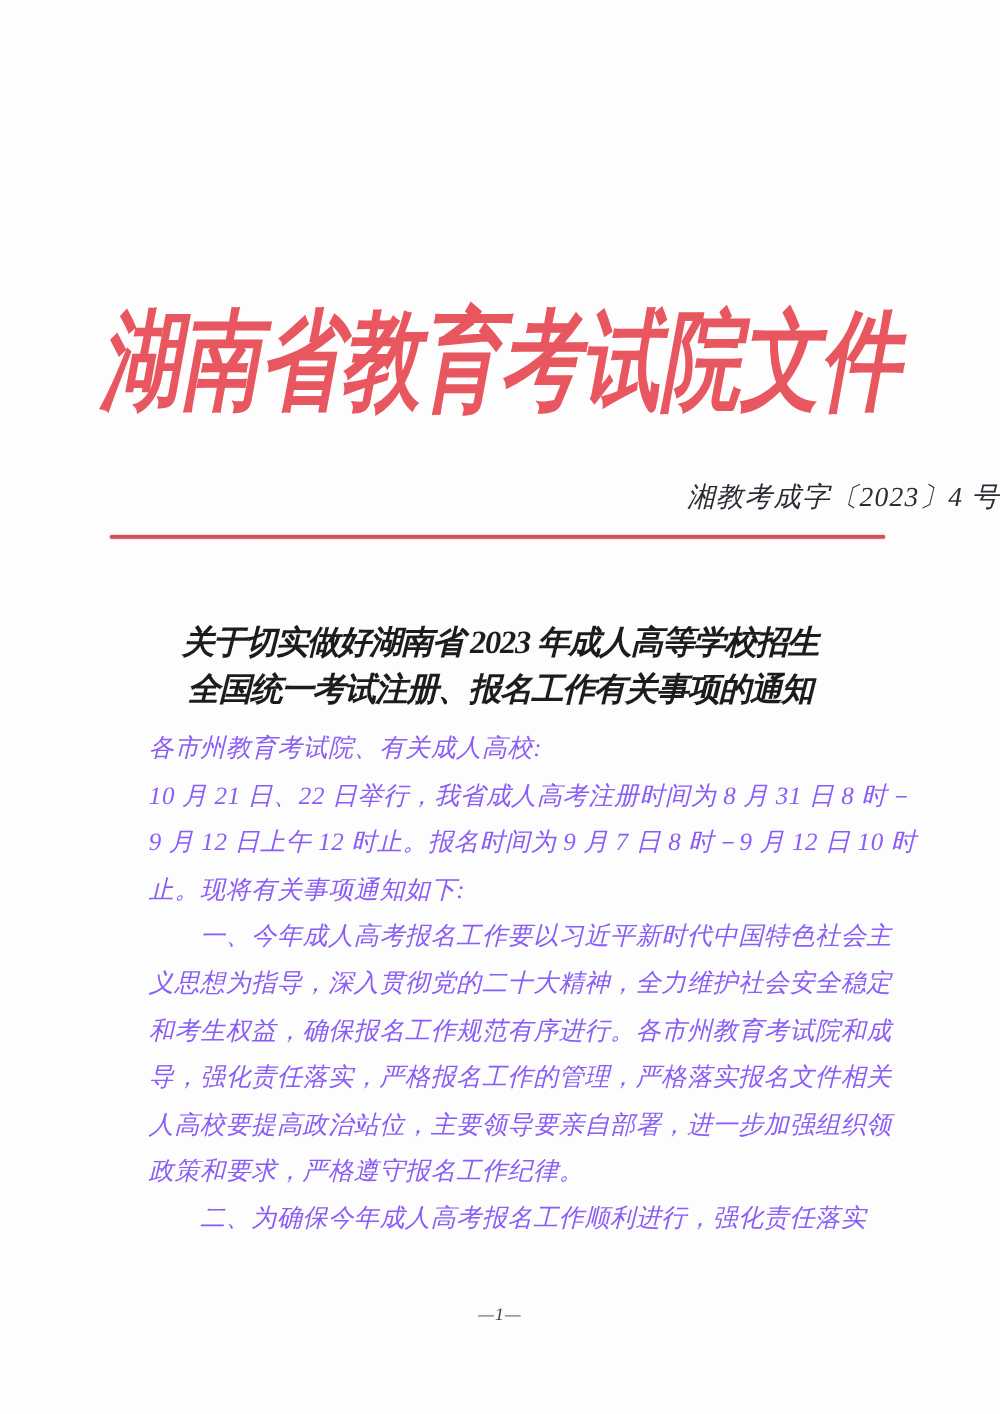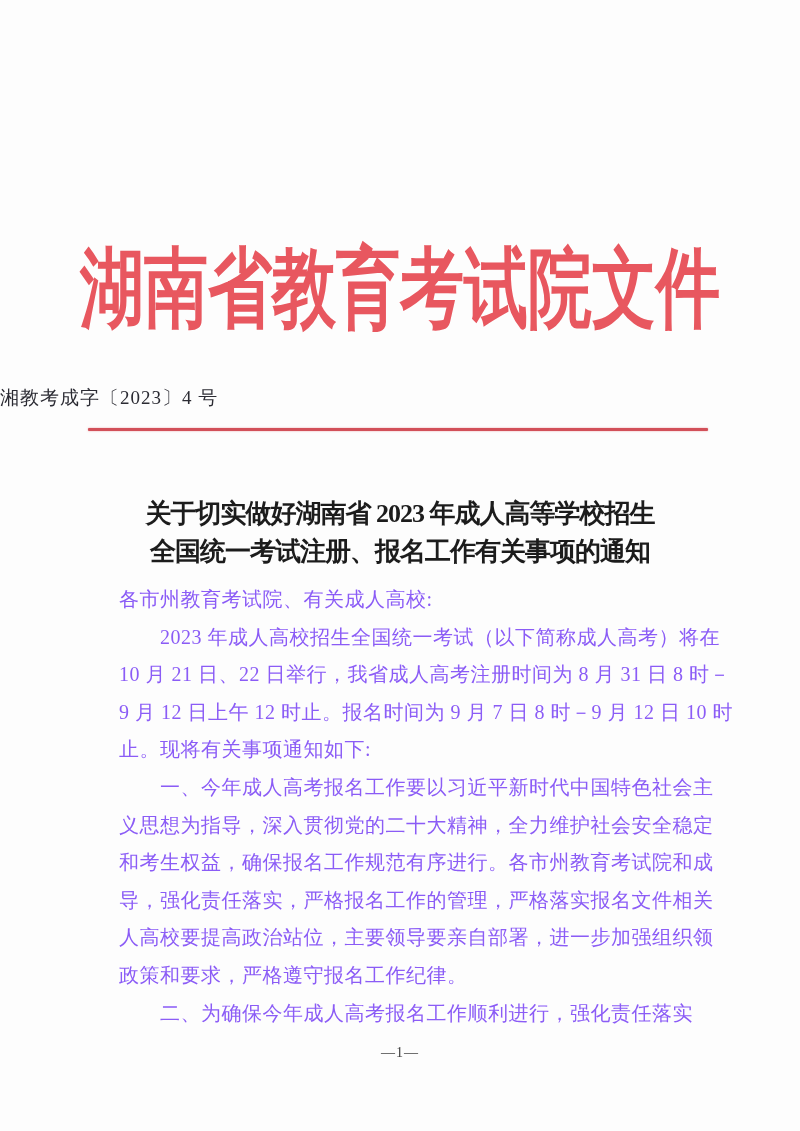--- a/index.html
+++ b/index.html
@@ -7,20 +7,21 @@
   body {
     font-family: "Liberation Serif", "DejaVu Serif", serif;
     background: #ffffff;
   }
   .page {
     position: relative;
     width: 800px;
     height: 1131px;
     background: #fdfdfd;
     overflow: hidden;
+    font-style: italic;
   }
   .red-header {
     position: absolute;
     top: 246px;
     left: 0;
     width: 100%;
     text-align: center;
     font-size: 64px;
     line-height: 64px;
     font-weight: 700;
@@ -28,22 +29,22 @@
     white-space: nowrap;
     transform: scaleY(1.36);
     transform-origin: top center;
     font-family: "Liberation Serif", "DejaVu Serif", serif;
   }
   .doc-number {
     position: absolute;
     top: 386px;
     left: 0;
     width: 100%;
-    text-align: left;
-    font-size: 19px;
+    text-align: right;
+    font-size: 22px;
     line-height: 24px;
     color: #2b2b33;
     letter-spacing: 1px;
   }
   .red-rule {
     position: absolute;
     top: 428px;
     left: 88px;
     width: 620px;
     height: 3px;
@@ -103,21 +104,20 @@
 
   <div class="red-rule" style="background: rgb(210, 80, 89);"></div>
 
   <div class="doc-title">
     <div>关于切实做好湖南省 2023 年成人高等学校招生</div>
     <div>全国统一考试注册、报名工作有关事项的通知</div>
   </div>
 
   <div class="doc-body">
       <div class="line">各市州教育考试院、有关成人高校:</div>
-      <div class="line indent">2023 年成人高校招生全国统一考试（以下简称成人高考）将在</div>
       <div class="line">10 月 21 日、22 日举行，我省成人高考注册时间为 8 月 31 日 8 时－</div>
       <div class="line">9 月 12 日上午 12 时止。报名时间为 9 月 7 日 8 时－9 月 12 日 10 时</div>
       <div class="line">止。现将有关事项通知如下:</div>
       <div class="line indent">一、今年成人高考报名工作要以习近平新时代中国特色社会主</div>
       <div class="line">义思想为指导，深入贯彻党的二十大精神，全力维护社会安全稳定</div>
       <div class="line">和考生权益，确保报名工作规范有序进行。各市州教育考试院和成</div>
       <div class="line">导，强化责任落实，严格报名工作的管理，严格落实报名文件相关</div>
       <div class="line">人高校要提高政治站位，主要领导要亲自部署，进一步加强组织领</div>
       <div class="line">政策和要求，严格遵守报名工作纪律。</div>
       <div class="line indent">二、为确保今年成人高考报名工作顺利进行，强化责任落实</div>

